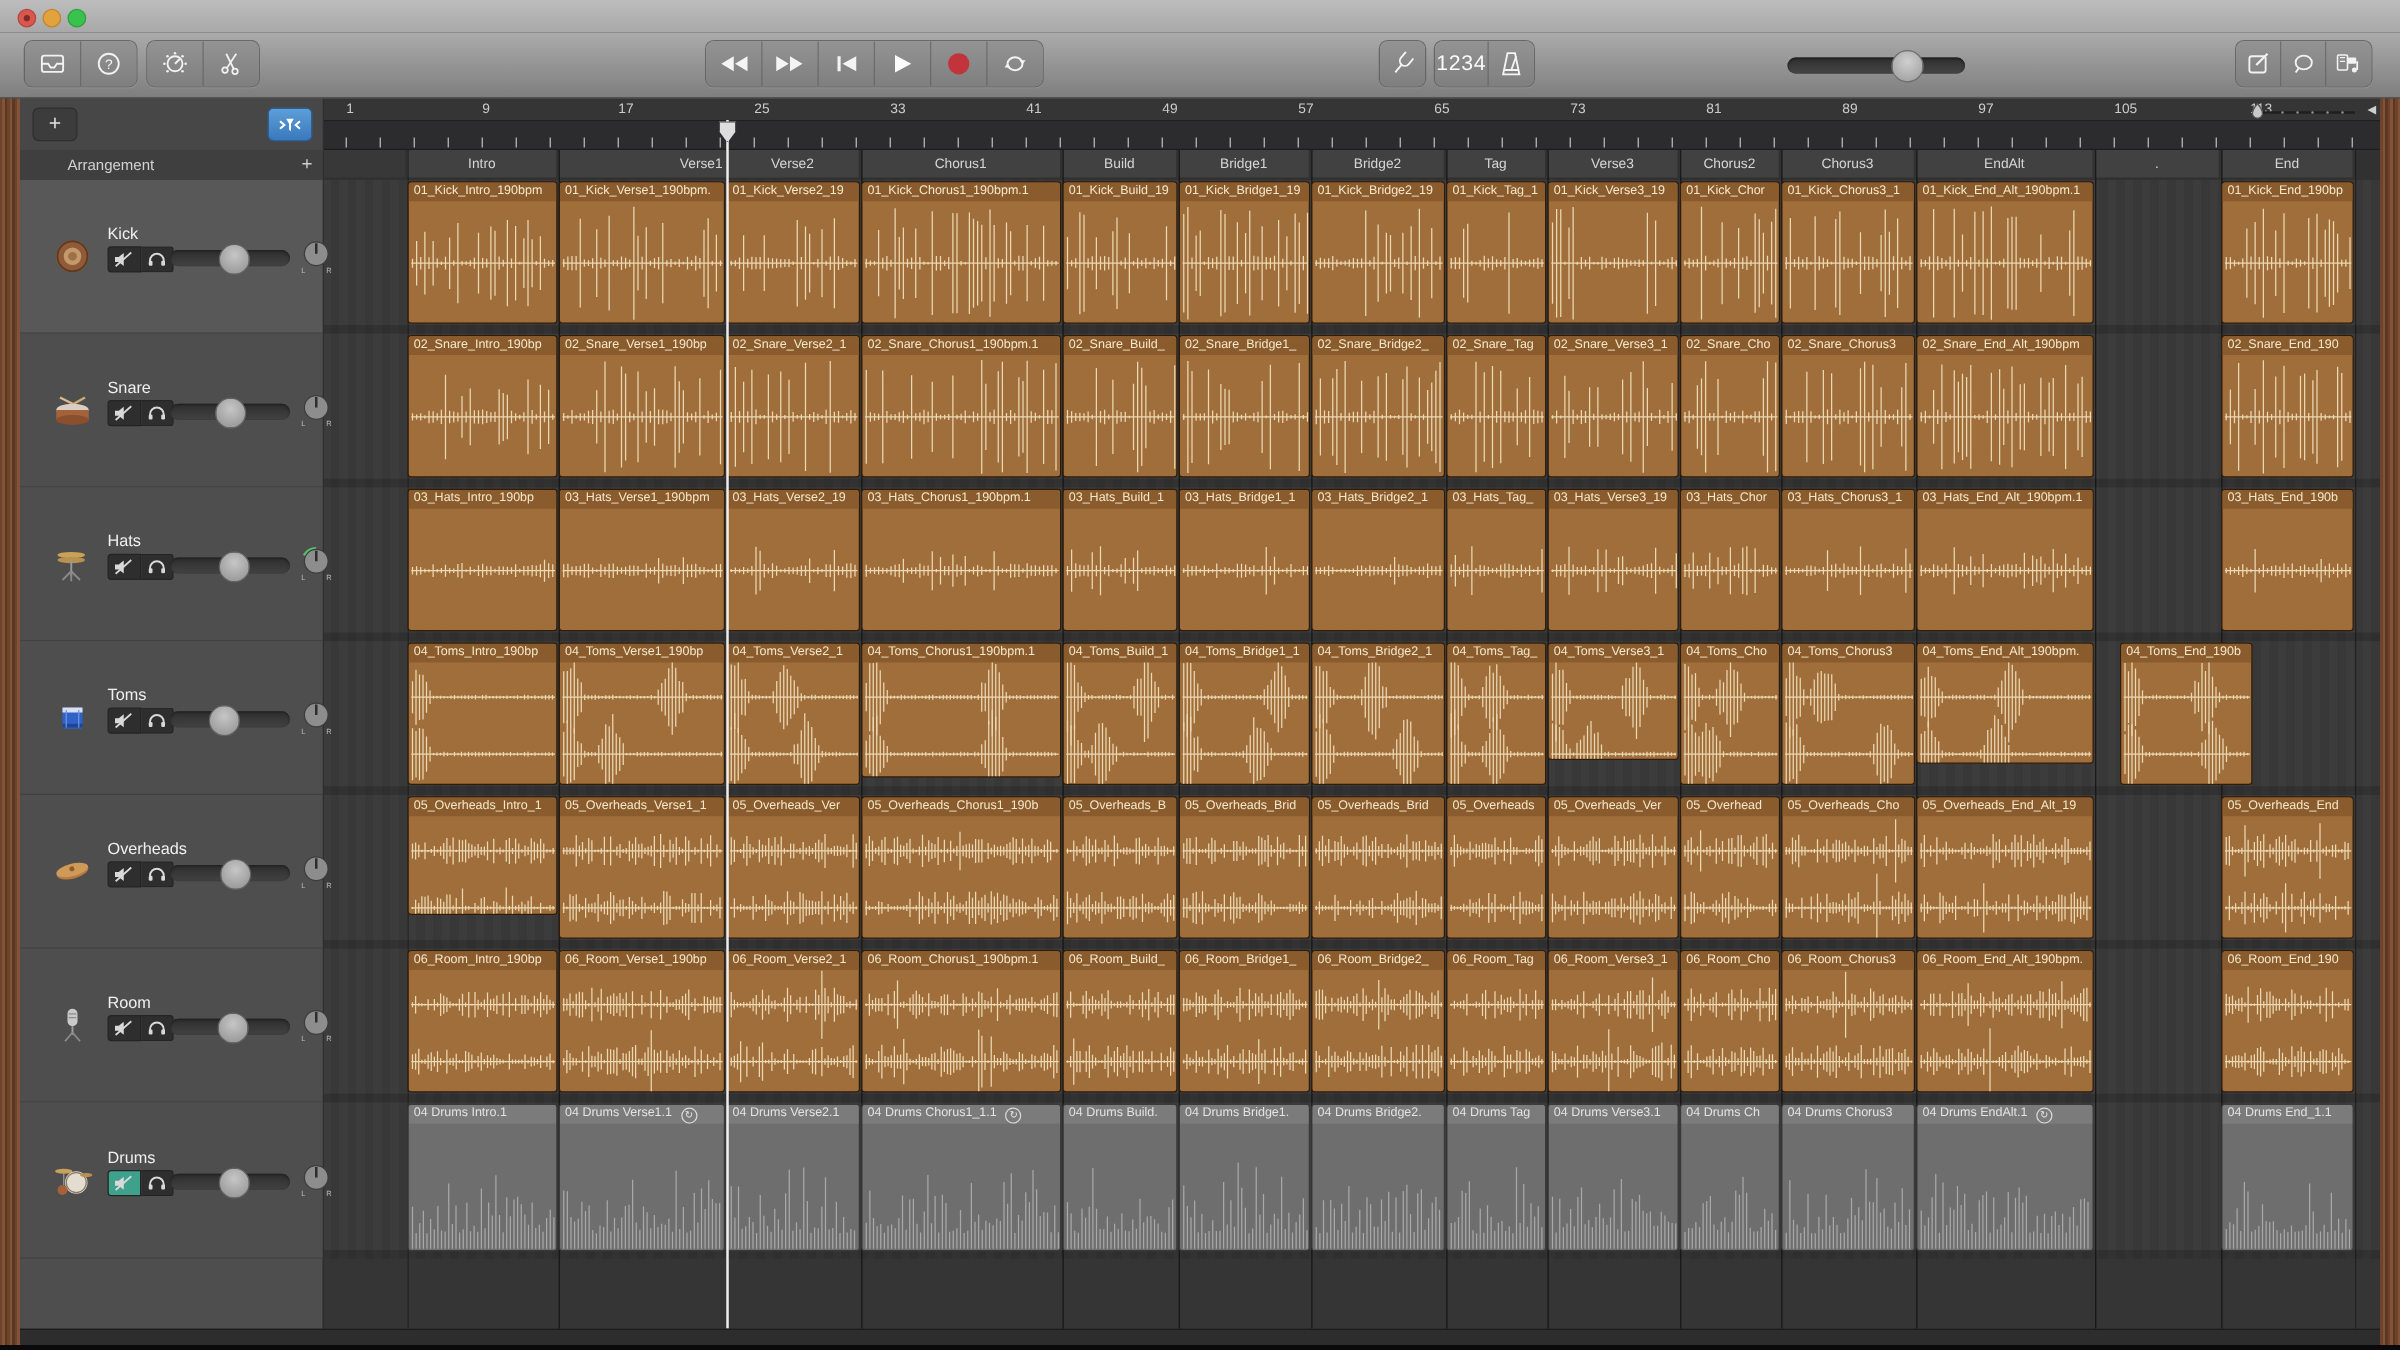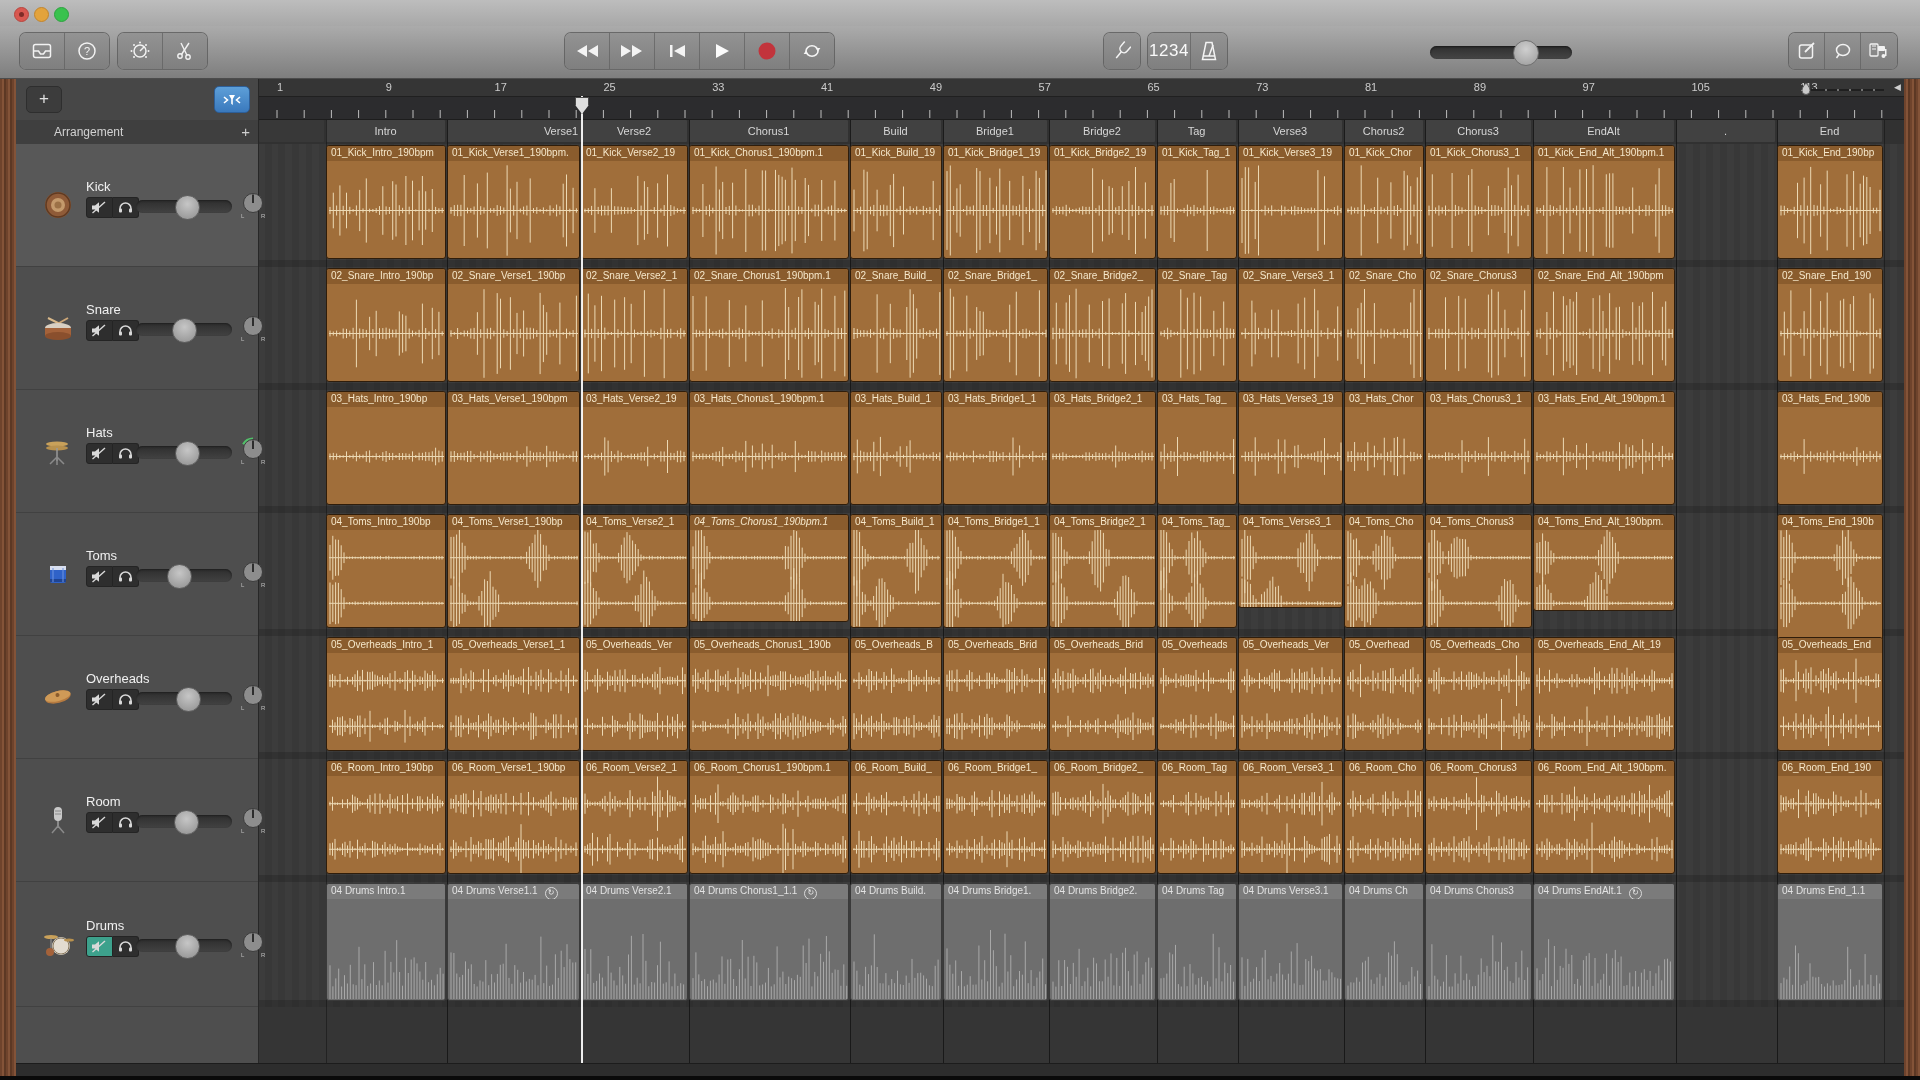--- a/index.html
+++ b/index.html
@@ -807,21 +807,21 @@
               <path d="M2 73.3H130.0M3.0 55.4V91.1M5.8 46.5V100.0M8.6 50.5V96.0M11.4 52.6V93.9M14.2 62.9V83.6M17.0 64.6V82.0M19.8 70.6V75.9M22.6 71.5V75.0M25.4 71.6V74.9M28.2 71.8V74.7M31.0 66.0V80.5M33.8 61.0V85.5M36.6 49.3V97.2M39.4 51.0V95.5M42.2 41.2V105.3M45.0 56.7V89.8M47.8 59.7V86.8M50.6 64.5V82.0M53.4 72.3V74.2M56.2 72.1V74.4M59.0 72.4V74.2M61.8 71.6V74.9M64.6 71.7V74.9M67.4 71.6V74.9M70.2 71.6V74.9M73.0 72.3V74.3M75.8 72.0V74.5M78.6 71.8V74.7M81.4 71.5V75.0M84.2 72.2V74.4M87.0 72.3V74.2M89.8 71.9V74.6M92.6 71.7V74.8M95.4 71.4V75.1M98.2 72.0V74.5M101.0 71.8V74.8M103.8 71.6V74.9M106.6 72.2V74.3M109.4 71.5V75.0M112.2 72.2V74.3M115.0 72.2V74.3M117.8 71.8V74.7M120.6 71.9V74.6M123.4 72.2V74.4M126.2 72.3V74.2M129.0 71.3V75.2" stroke="#ecd9b4" stroke-width="1" fill="none"></path>
             </svg>
           </div>
           <div class="region" style="left: 323px; width: 107px; height: 114px;">
             <div class="rhead">04_Toms_Verse2_1</div>
             <svg width="107" height="99">
               <path d="M2 27.7H104.0M3.0 1.5V53.9M5.8 2.4V53.1M8.6 -0.9V56.4M11.4 13.6V41.8M14.2 13.1V42.3M17.0 23.0V32.5M19.8 25.8V29.6M22.6 25.9V29.5M25.4 26.1V29.4M28.2 26.7V28.8M31.0 26.5V28.9M33.8 26.7V28.7M36.6 22.9V32.5M39.4 14.8V40.6M42.2 7.5V47.9M45.0 2.1V53.3M47.8 5.1V50.4M50.6 10.5V45.0M53.4 14.1V41.3M56.2 19.1V36.4M59.0 24.6V30.9M61.8 25.9V29.5M64.6 26.7V28.7M67.4 25.8V29.6M70.2 25.8V29.6M73.0 26.7V28.7M75.8 26.0V29.4M78.6 26.0V29.4M81.4 26.1V29.3M84.2 26.8V28.6M87.0 26.4V29.0M89.8 26.4V29.0M92.6 26.3V29.2M95.4 26.0V29.4M98.2 25.9V29.5M101.0 26.2V29.2M103.8 26.6V28.8" stroke="#ecd9b4" stroke-width="1" fill="none"></path>
               <path d="M2 73.3H104.0M3.0 51.7V94.8M5.8 40.1V106.4M8.6 52.2V94.3M11.4 58.0V88.5M14.2 61.1V85.4M17.0 67.5V79.0M19.8 71.5V75.0M22.6 71.5V75.0M25.4 71.4V75.1M28.2 71.8V74.7M31.0 72.0V74.5M33.8 71.5V75.1M36.6 71.3V75.2M39.4 71.7V74.9M42.2 72.0V74.5M45.0 72.1V74.4M47.8 72.4V74.1M50.6 71.5V75.0M53.4 65.6V80.9M56.2 65.0V81.5M59.0 54.2V92.3M61.8 40.5V106.0M64.6 46.9V99.7M67.4 51.5V95.1M70.2 60.3V86.3M73.0 66.2V80.3M75.8 70.7V75.8M78.6 71.3V75.2M81.4 71.8V74.7M84.2 71.8V74.7M87.0 71.4V75.1M89.8 71.7V74.8M92.6 72.2V74.3M95.4 72.4V74.1M98.2 72.1V74.4M101.0 72.4V74.1M103.8 72.1V74.4" stroke="#ecd9b4" stroke-width="1" fill="none"></path>
             </svg>
           </div>
-          <div class="region" style="left: 431px; width: 160px; height: 108px; font-style: italic;">
+          <div class="region" style="left: 431px; width: 160px; height: 108px;">
             <div class="rhead">04_Toms_Chorus1_190bpm.1</div>
             <svg width="160" height="99">
               <path d="M2 27.7H157.0M3.0 16.4V39.0M5.8 0.5V54.9M8.6 0.4V55.1M11.4 -3.0V58.4M14.2 6.1V49.3M17.0 16.0V39.4M19.8 22.0V33.4M22.6 26.3V29.2M25.4 26.6V28.8M28.2 26.6V28.9M31.0 25.7V29.7M33.8 26.1V29.3M36.6 26.6V28.8M39.4 26.2V29.3M42.2 25.8V29.6M45.0 26.7V28.8M47.8 26.6V28.8M50.6 26.3V29.1M53.4 26.0V29.5M56.2 25.8V29.7M59.0 26.8V28.6M61.8 26.3V29.1M64.6 25.9V29.5M67.4 26.0V29.5M70.2 25.9V29.6M73.0 26.2V29.2M75.8 26.1V29.4M78.6 26.0V29.4M81.4 26.2V29.2M84.2 26.0V29.5M87.0 26.0V29.5M89.8 26.8V28.7M92.6 25.7V29.7M95.4 16.0V39.4M98.2 16.5V38.9M101.0 5.8V49.6M103.8 -3.5V58.9M106.6 1.1V54.3M109.4 7.7V47.7M112.2 17.6V37.8M115.0 23.6V31.9M117.8 26.1V29.3M120.6 26.6V28.9M123.4 26.0V29.5M126.2 26.2V29.3M129.0 26.7V28.8M131.8 26.3V29.2M134.6 26.1V29.4M137.4 26.1V29.4M140.2 26.1V29.4M143.0 26.5V29.0M145.8 26.0V29.4M148.6 26.0V29.5M151.4 26.4V29.0M154.2 26.4V29.0" stroke="#ecd9b4" stroke-width="1" fill="none"></path>
               <path d="M2 73.3H157.0M3.0 62.5V84.0M5.8 57.7V88.8M8.6 43.6V102.9M11.4 42.6V103.9M14.2 58.6V87.9M17.0 62.2V84.3M19.8 66.8V79.7M22.6 71.6V74.9M25.4 72.0V74.5M28.2 72.2V74.3M31.0 72.1V74.4M33.8 71.5V75.0M36.6 71.5V75.0M39.4 71.8V74.7M42.2 71.9V74.7M45.0 71.9V74.7M47.8 71.9V74.6M50.6 71.6V74.9M53.4 72.3V74.3M56.2 71.3V75.2M59.0 72.2V74.4M61.8 71.9V74.7M64.6 71.4V75.2M67.4 72.0V74.6M70.2 72.3V74.3M73.0 71.9V74.6M75.8 72.1V74.4M78.6 71.4V75.1M81.4 71.8V74.7M84.2 71.7V74.9M87.0 72.3V74.2M89.8 71.4V75.1M92.6 71.7V74.8M95.4 65.3V81.2M98.2 62.2V84.3M101.0 46.8V99.7M103.8 38.1V108.4M106.6 43.3V103.2M109.4 47.6V98.9M112.2 59.5V87.1M115.0 68.2V78.3M117.8 71.9V74.7M120.6 71.3V75.2M123.4 72.2V74.3M126.2 72.0V74.5M129.0 72.3V74.2M131.8 71.8V74.7M134.6 71.5V75.0M137.4 71.7V74.8M140.2 71.3V75.2M143.0 71.7V74.8M145.8 71.4V75.2M148.6 71.5V75.0M151.4 71.8V74.8M154.2 72.2V74.3" stroke="#ecd9b4" stroke-width="1" fill="none"></path>
             </svg>
           </div>
           <div class="region" style="left: 592px; width: 92px; height: 114px;">
             <div class="rhead">04_Toms_Build_1</div>
             <svg width="92" height="99">
               <path d="M2 27.7H89.0M3.0 -0.1V55.5M5.8 -10.9V66.4M8.6 2.0V53.5M11.4 16.0V39.4M14.2 19.0V36.4M17.0 23.9V31.6M19.8 25.9V29.6M22.6 26.0V29.4M25.4 26.9V28.5M28.2 26.6V28.9M31.0 26.0V29.4M33.8 25.9V29.6M36.6 25.9V29.5M39.4 26.7V28.7M42.2 25.8V29.6M45.0 25.9V29.5M47.8 26.7V28.7M50.6 26.7V28.7M53.4 26.1V29.4M56.2 18.8V36.7M59.0 13.0V42.4M61.8 12.8V42.6M64.6 -8.1V63.6M67.4 -5.3V60.7M70.2 8.2V47.3M73.0 15.1V40.3M75.8 19.5V35.9M78.6 26.3V29.2M81.4 25.8V29.7M84.2 26.8V28.6M87.0 25.8V29.6" stroke="#ecd9b4" stroke-width="1" fill="none"></path>
@@ -870,30 +870,30 @@
               <path d="M2 73.3H104.0M3.0 47.9V98.6M5.8 51.4V95.1M8.6 53.4V93.1M11.4 49.3V97.2M14.2 59.8V86.7M17.0 66.0V80.5M19.8 71.5V75.0M22.6 71.7V74.8M25.4 71.6V74.9M28.2 71.9V74.6M31.0 71.5V75.0M33.8 72.1V74.4M36.6 72.1V74.4M39.4 71.3V75.3M42.2 71.5V75.1M45.0 71.4V75.1M47.8 72.3V74.2M50.6 72.2V74.3M53.4 71.6V75.0M56.2 71.8V74.8M59.0 71.5V75.0M61.8 71.8V74.7M64.6 72.3V74.3M67.4 72.2V74.3M70.2 70.9V75.7M73.0 65.2V81.3M75.8 56.1V90.4M78.6 49.0V97.6M81.4 51.2V95.3M84.2 49.9V96.6M87.0 54.0V92.6M89.8 64.7V81.8M92.6 69.5V77.0M95.4 71.3V75.2M98.2 71.8V74.8M101.0 71.5V75.1M103.8 72.3V74.2" stroke="#ecd9b4" stroke-width="1" fill="none"></path>
             </svg>
           </div>
           <div class="region" style="left: 1275px; width: 142px; height: 97px;">
             <div class="rhead">04_Toms_End_Alt_190bpm.</div>
             <svg width="142" height="99">
               <path d="M2 27.7H139.0M3.0 12.9V42.5M5.8 12.0V43.4M8.6 3.4V52.0M11.4 10.8V44.6M14.2 11.8V43.7M17.0 20.5V34.9M19.8 23.1V32.4M22.6 26.8V28.7M25.4 26.6V28.9M28.2 25.8V29.6M31.0 25.9V29.6M33.8 26.1V29.3M36.6 26.2V29.2M39.4 26.7V28.7M42.2 25.9V29.6M45.0 26.5V28.9M47.8 25.8V29.6M50.6 26.1V29.4M53.4 25.8V29.7M56.2 26.8V28.6M59.0 26.6V28.8M61.8 25.8V29.6M64.6 20.0V35.5M67.4 14.3V41.1M70.2 6.5V49.0M73.0 -8.4V63.8M75.8 1.8V53.7M78.6 7.0V48.4M81.4 12.8V42.6M84.2 21.6V33.8M87.0 26.8V28.6M89.8 26.0V29.4M92.6 26.7V28.8M95.4 26.6V28.8M98.2 26.6V28.9M101.0 26.3V29.2M103.8 26.3V29.2M106.6 26.6V28.9M109.4 26.4V29.0M112.2 26.1V29.4M115.0 26.4V29.0M117.8 26.9V28.6M120.6 25.8V29.6M123.4 26.1V29.3M126.2 26.0V29.5M129.0 25.9V29.5M131.8 25.9V29.5M134.6 26.4V29.0M137.4 26.0V29.4" stroke="#ecd9b4" stroke-width="1" fill="none"></path>
               <path d="M2 73.3H139.0M3.0 57.0V89.5M5.8 54.8V91.7M8.6 47.2V99.3M11.4 54.4V92.1M14.2 59.5V87.1M17.0 62.9V83.6M19.8 70.4V76.1M22.6 71.7V74.9M25.4 71.5V75.0M28.2 71.8V74.7M31.0 72.3V74.2M33.8 72.3V74.2M36.6 71.5V75.0M39.4 71.7V74.8M42.2 71.5V75.0M45.0 71.7V74.8M47.8 71.3V75.2M50.6 69.8V76.7M53.4 66.0V80.6M56.2 54.0V92.6M59.0 52.5V94.0M61.8 42.1V104.4M64.6 45.1V101.4M67.4 50.0V96.5M70.2 59.4V87.1M73.0 65.9V80.6M75.8 71.6V75.0M78.6 71.7V74.8M81.4 72.2V74.3M84.2 71.6V75.0M87.0 72.0V74.5M89.8 72.3V74.2M92.6 72.5V74.1M95.4 72.4V74.1M98.2 71.6V74.9M101.0 71.8V74.7M103.8 71.4V75.1M106.6 71.7V74.8M109.4 71.7V74.8M112.2 72.4V74.2M115.0 71.4V75.1M117.8 71.6V74.9M120.6 72.4V74.1M123.4 72.0V74.5M126.2 71.4V75.1M129.0 71.7V74.8M131.8 71.8V74.7M134.6 71.7V74.8M137.4 71.3V75.2" stroke="#ecd9b4" stroke-width="1" fill="none"></path>
             </svg>
           </div>
-          <div class="region" style="left: 1519px; width: 106px; height: 144px; padding-left: 35px;">
+          <div class="region" style="left: 1438px; width: 106px; height: 114px; padding-left: 35px;">
             <div class="rhead">04_Toms_End_190b</div>
             <svg width="106" height="99">
               <path d="M2 27.7H103.0M3.0 0.4V55.0M5.8 7.0V48.4M8.6 -3.3V58.7M11.4 4.7V50.8M14.2 12.7V42.8M17.0 22.2V33.3M19.8 26.6V28.9M22.6 26.7V28.7M25.4 26.1V29.4M28.2 25.8V29.6M31.0 26.3V29.1M33.8 26.7V28.7M36.6 26.1V29.3M39.4 26.4V29.1M42.2 26.6V28.8M45.0 26.3V29.1M47.8 26.6V28.8M50.6 26.2V29.2M53.4 26.7V28.7M56.2 24.2V31.2M59.0 14.5V41.0M61.8 15.8V39.6M64.6 0.4V55.0M67.4 6.8V48.6M70.2 -1.5V56.9M73.0 11.4V44.0M75.8 19.4V36.1M78.6 23.7V31.8M81.4 26.5V28.9M84.2 25.8V29.7M87.0 26.8V28.6M89.8 26.1V29.4M92.6 25.9V29.6M95.4 26.3V29.2M98.2 26.3V29.2M101.0 26.6V28.9" stroke="#ecd9b4" stroke-width="1" fill="none"></path>
               <path d="M2 73.3H103.0M3.0 57.3V89.2M5.8 49.6V97.0M8.6 49.3V97.2M11.4 53.6V92.9M14.2 59.3V87.2M17.0 66.4V80.1M19.8 71.6V75.0M22.6 71.5V75.1M25.4 71.9V74.6M28.2 72.0V74.6M31.0 71.7V74.8M33.8 72.1V74.4M36.6 72.3V74.2M39.4 72.2V74.3M42.2 71.7V74.9M45.0 72.4V74.2M47.8 71.4V75.1M50.6 72.0V74.5M53.4 71.7V74.8M56.2 71.4V75.1M59.0 72.4V74.1M61.8 71.4V75.1M64.6 64.0V82.6M67.4 61.7V84.8M70.2 47.6V98.9M73.0 46.6V99.9M75.8 52.2V94.3M78.6 57.8V88.7M81.4 60.7V85.8M84.2 67.0V79.5M87.0 71.5V75.0M89.8 72.2V74.3M92.6 71.4V75.1M95.4 71.8V74.7M98.2 71.3V75.2M101.0 72.4V74.2" stroke="#ecd9b4" stroke-width="1" fill="none"></path>
             </svg>
           </div>
         </div>
         <div class="lane" style="top: 492px; height: 123px;">
-          <div class="region" style="left: 68px; width: 120px; height: 114px;">
+          <div class="region" style="left: 68px; width: 120px; height: 95px;">
             <div class="rhead">05_Overheads_Intro_1</div>
             <svg width="120" height="99">
               <path d="M2 27.7H117.0M3.0 21.7V33.8M5.5 20.9V34.5M8.0 22.7V32.8M10.5 26.8V28.7M13.0 21.0V34.4M15.5 26.9V28.5M18.0 26.2V29.3M20.5 23.8V31.7M23.0 26.6V28.9M25.5 23.9V31.5M28.0 21.3V34.1M30.5 17.4V38.0M33.0 23.3V32.2M35.5 16.9V38.6M38.0 26.8V28.6M40.5 18.7V36.7M43.0 19.1V36.4M45.5 18.5V36.9M48.0 21.6V33.8M50.5 22.6V32.8M53.0 24.1V31.4M55.5 22.1V33.3M58.0 24.5V30.9M60.5 24.2V31.3M63.0 20.2V35.2M65.5 26.7V28.7M68.0 17.9V37.5M70.5 26.5V28.9M73.0 24.9V30.5M75.5 26.5V29.0M78.0 19.0V36.4M80.5 17.3V38.1M83.0 25.3V30.2M85.5 17.7V37.8M88.0 21.8V33.7M90.5 26.3V29.1M93.0 23.4V32.0M95.5 24.4V31.0M98.0 17.6V37.8M100.5 20.4V35.1M103.0 22.0V33.5M105.5 17.9V37.6M108.0 21.7V33.7M110.5 26.3V29.2M113.0 26.7V28.7M115.5 25.3V30.1" stroke="#ecd9b4" stroke-width="1" fill="none"></path>
               <path d="M2 73.3H117.0M3.0 72.5V74.1M5.5 66.7V79.9M8.0 69.3V77.2M10.5 63.9V82.6M13.0 64.4V82.1M15.5 63.3V83.2M18.0 67.6V79.0M20.5 71.5V75.0M23.0 65.0V81.5M25.5 65.9V80.6M28.0 68.3V78.3M30.5 62.6V84.0M33.0 62.5V84.0M35.5 71.4V75.1M38.0 65.4V81.2M40.5 72.4V74.1M43.0 57.8V88.7M45.5 71.5V75.1M48.0 71.7V74.8M50.5 72.5V74.0M53.0 69.4V77.2M55.5 71.5V75.0M58.0 65.6V80.9M60.5 64.6V81.9M63.0 71.6V75.0M65.5 72.2V74.3M68.0 67.8V78.7M70.5 68.8V77.8M73.0 71.1V75.4M75.5 72.2V74.3M78.0 56.9V89.6M80.5 71.6V75.0M83.0 63.5V83.0M85.5 71.6V74.9M88.0 70.7V75.9M90.5 68.4V78.1M93.0 70.5V76.0M95.5 67.6V79.0M98.0 63.9V82.6M100.5 72.1V74.4M103.0 72.4V74.1M105.5 69.1V77.4M108.0 72.4V74.1M110.5 72.1V74.4M113.0 71.0V75.5M115.5 71.8V74.8" stroke="#ecd9b4" stroke-width="1" fill="none"></path>
             </svg>
           </div>
           <div class="region" style="left: 189px; width: 133px; height: 114px;">
             <div class="rhead">05_Overheads_Verse1_1</div>
             <svg width="133" height="99">
               <path d="M2 27.7H130.0M3.0 25.2V30.3M5.5 24.7V30.8M8.0 25.1V30.4M10.5 25.1V30.3M13.0 15.2V40.2M15.5 23.4V32.0M18.0 20.6V34.8M20.5 25.8V29.6M23.0 17.4V38.1M25.5 19.2V36.2M28.0 26.7V28.7M30.5 26.6V28.8M33.0 25.5V29.9M35.5 16.4V39.0M38.0 26.8V28.7M40.5 16.1V39.3M43.0 26.8V28.7M45.5 24.2V31.3M48.0 22.1V33.3M50.5 26.1V29.3M53.0 25.4V30.0M55.5 19.6V35.9M58.0 21.9V33.5M60.5 16.7V38.7M63.0 22.4V33.0M65.5 21.8V33.7M68.0 25.2V30.2M70.5 24.3V31.1M73.0 23.3V32.2M75.5 15.7V39.7M78.0 26.7V28.7M80.5 14.1V41.3M83.0 22.7V32.8M85.5 26.7V28.8M88.0 18.7V36.8M90.5 22.2V33.2M93.0 16.7V38.7M95.5 24.6V30.9M98.0 25.9V29.6M100.5 16.1V39.4M103.0 19.4V36.1M105.5 26.8V28.7M108.0 24.8V30.7M110.5 26.5V28.9M113.0 17.6V37.9M115.5 26.7V28.7M118.0 21.9V33.6M120.5 15.2V40.2M123.0 26.7V28.7M125.5 22.5V33.0M128.0 26.3V29.1" stroke="#ecd9b4" stroke-width="1" fill="none"></path>

